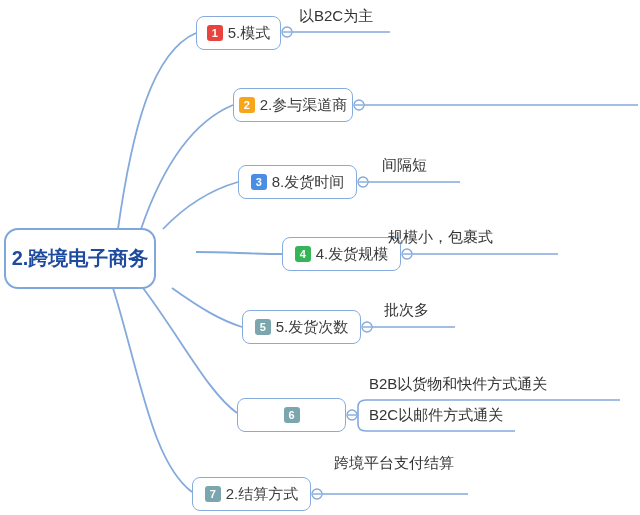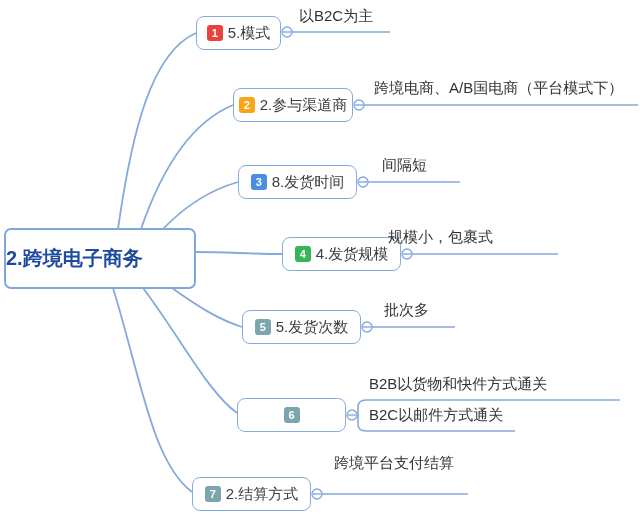--- a/index.html
+++ b/index.html
@@ -2,23 +2,23 @@
 <html><head>
 <meta charset="utf-8">
 <style>
   html,body{margin:0;padding:0;background:#ffffff;}
   #canvas{
     position:relative;width:640px;height:515px;background:#ffffff;
     font-family:"Liberation Sans","DejaVu Sans",sans-serif;overflow:hidden;
   }
   #wires{position:absolute;left:0;top:0;width:640px;height:515px;}
   .root-topic{
-    position:absolute;left:4px;top:228px;width:192px;height:61px;
-    background:#ffffff;border:2px solid #7ea8dc;border-radius:7px;
-    display:flex;align-items:center;justify-content:flex-start;
+    position:absolute;left:4px;top:228px;width:152px;height:61px;
+    background:#ffffff;border:2px solid #7ea8dc;border-radius:14px;
+    display:flex;align-items:center;justify-content:center;
     box-sizing:border-box;
   }
   .root-label{
     font-size:20px;font-weight:bold;color:#1e4b9e;white-space:nowrap;
   }
   .topic{
     position:absolute;height:34px;background:#ffffff;
     border:1.5px solid #86acdf;border-radius:8px;
     display:flex;align-items:center;justify-content:center;gap:5px;
     box-sizing:border-box;padding:0 8px;white-space:nowrap;
@@ -94,21 +94,20 @@
   <div class="topic" style="left:196px;top:16px;width:85px;">
     <span class="badge" style="background-color: rgb(232, 67, 63);">1</span>
     <span class="topic-label">5.模式</span>
   </div>
   <div class="leaf" style="left:299px;top:7px;">以B2C为主</div>
 
   <div class="topic" style="left:233px;top:88px;width:120px;">
     <span class="badge" style="background-color: rgb(249, 165, 26);">2</span>
     <span class="topic-label">2.参与渠道商</span>
   </div>
-  <div class="leaf" style="left:374px;top:79px;">跨境电商、A/B国电商（平台模式下）</div>
 
   <div class="topic" style="left:238px;top:165px;width:119px;">
     <span class="badge" style="background-color: rgb(74, 141, 228);">3</span>
     <span class="topic-label">8.发货时间</span>
   </div>
   <div class="leaf" style="left:382px;top:156px;">间隔短</div>
 
   <div class="topic" style="left:282px;top:237px;width:119px;">
     <span class="badge" style="background-color: rgb(53, 181, 88);">4</span>
     <span class="topic-label">4.发货规模</span>

